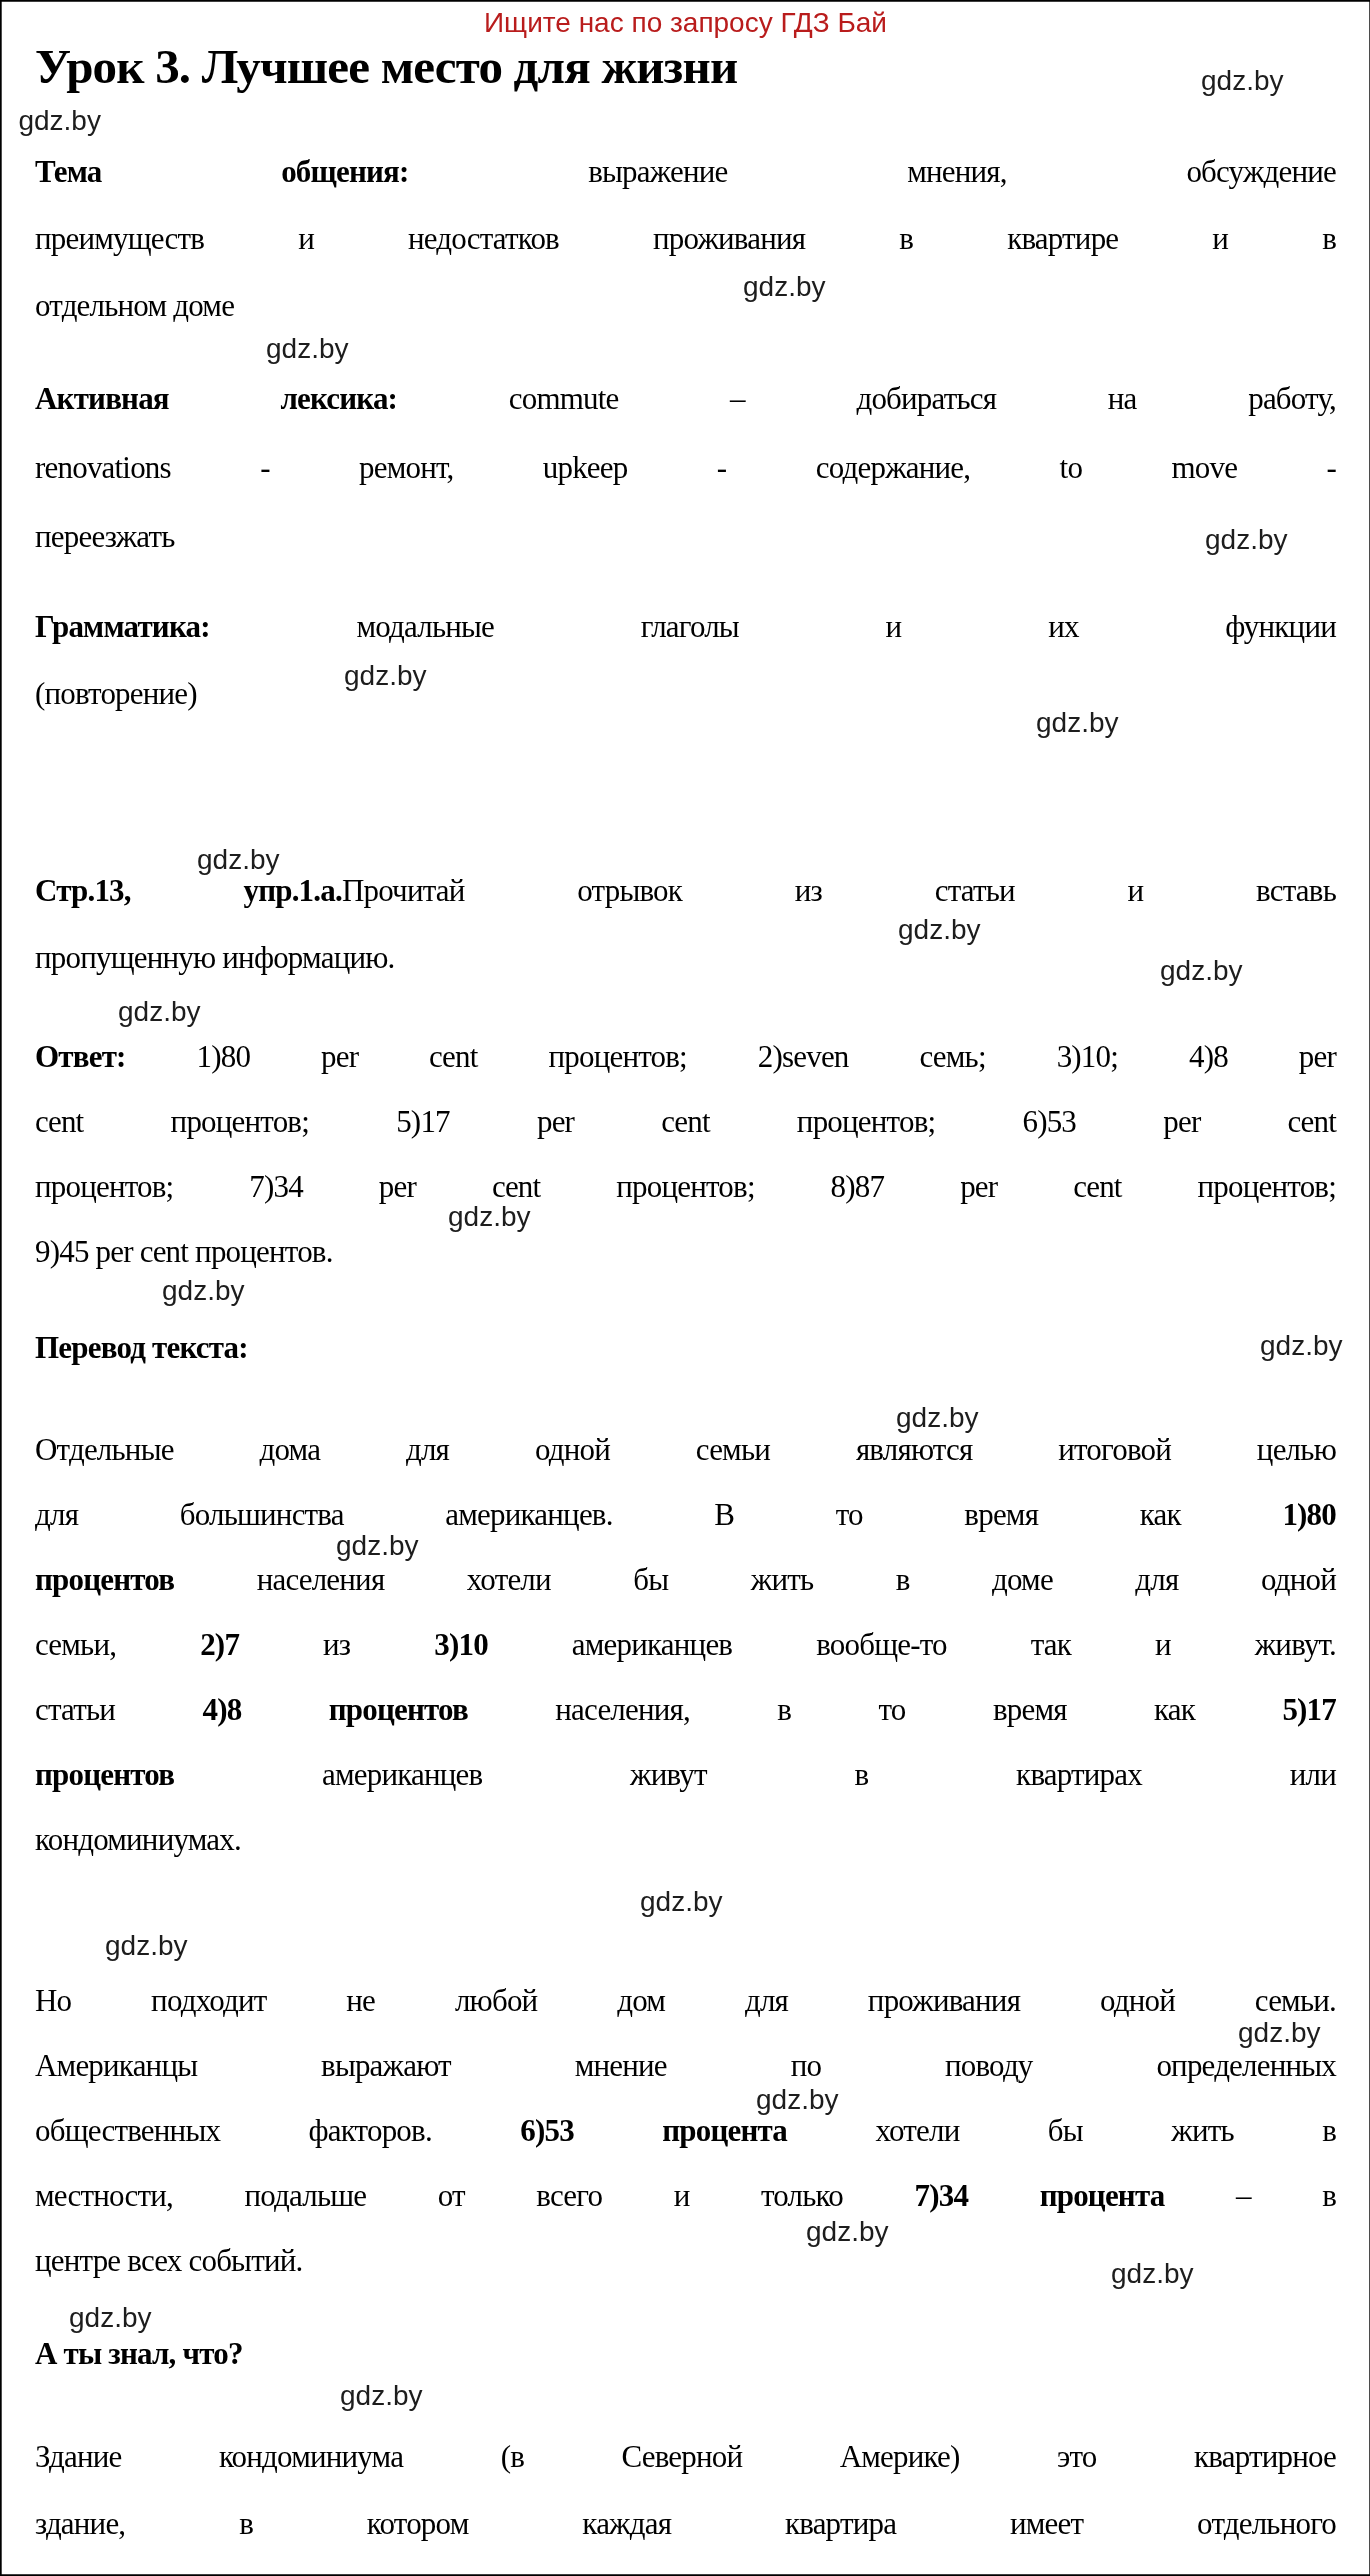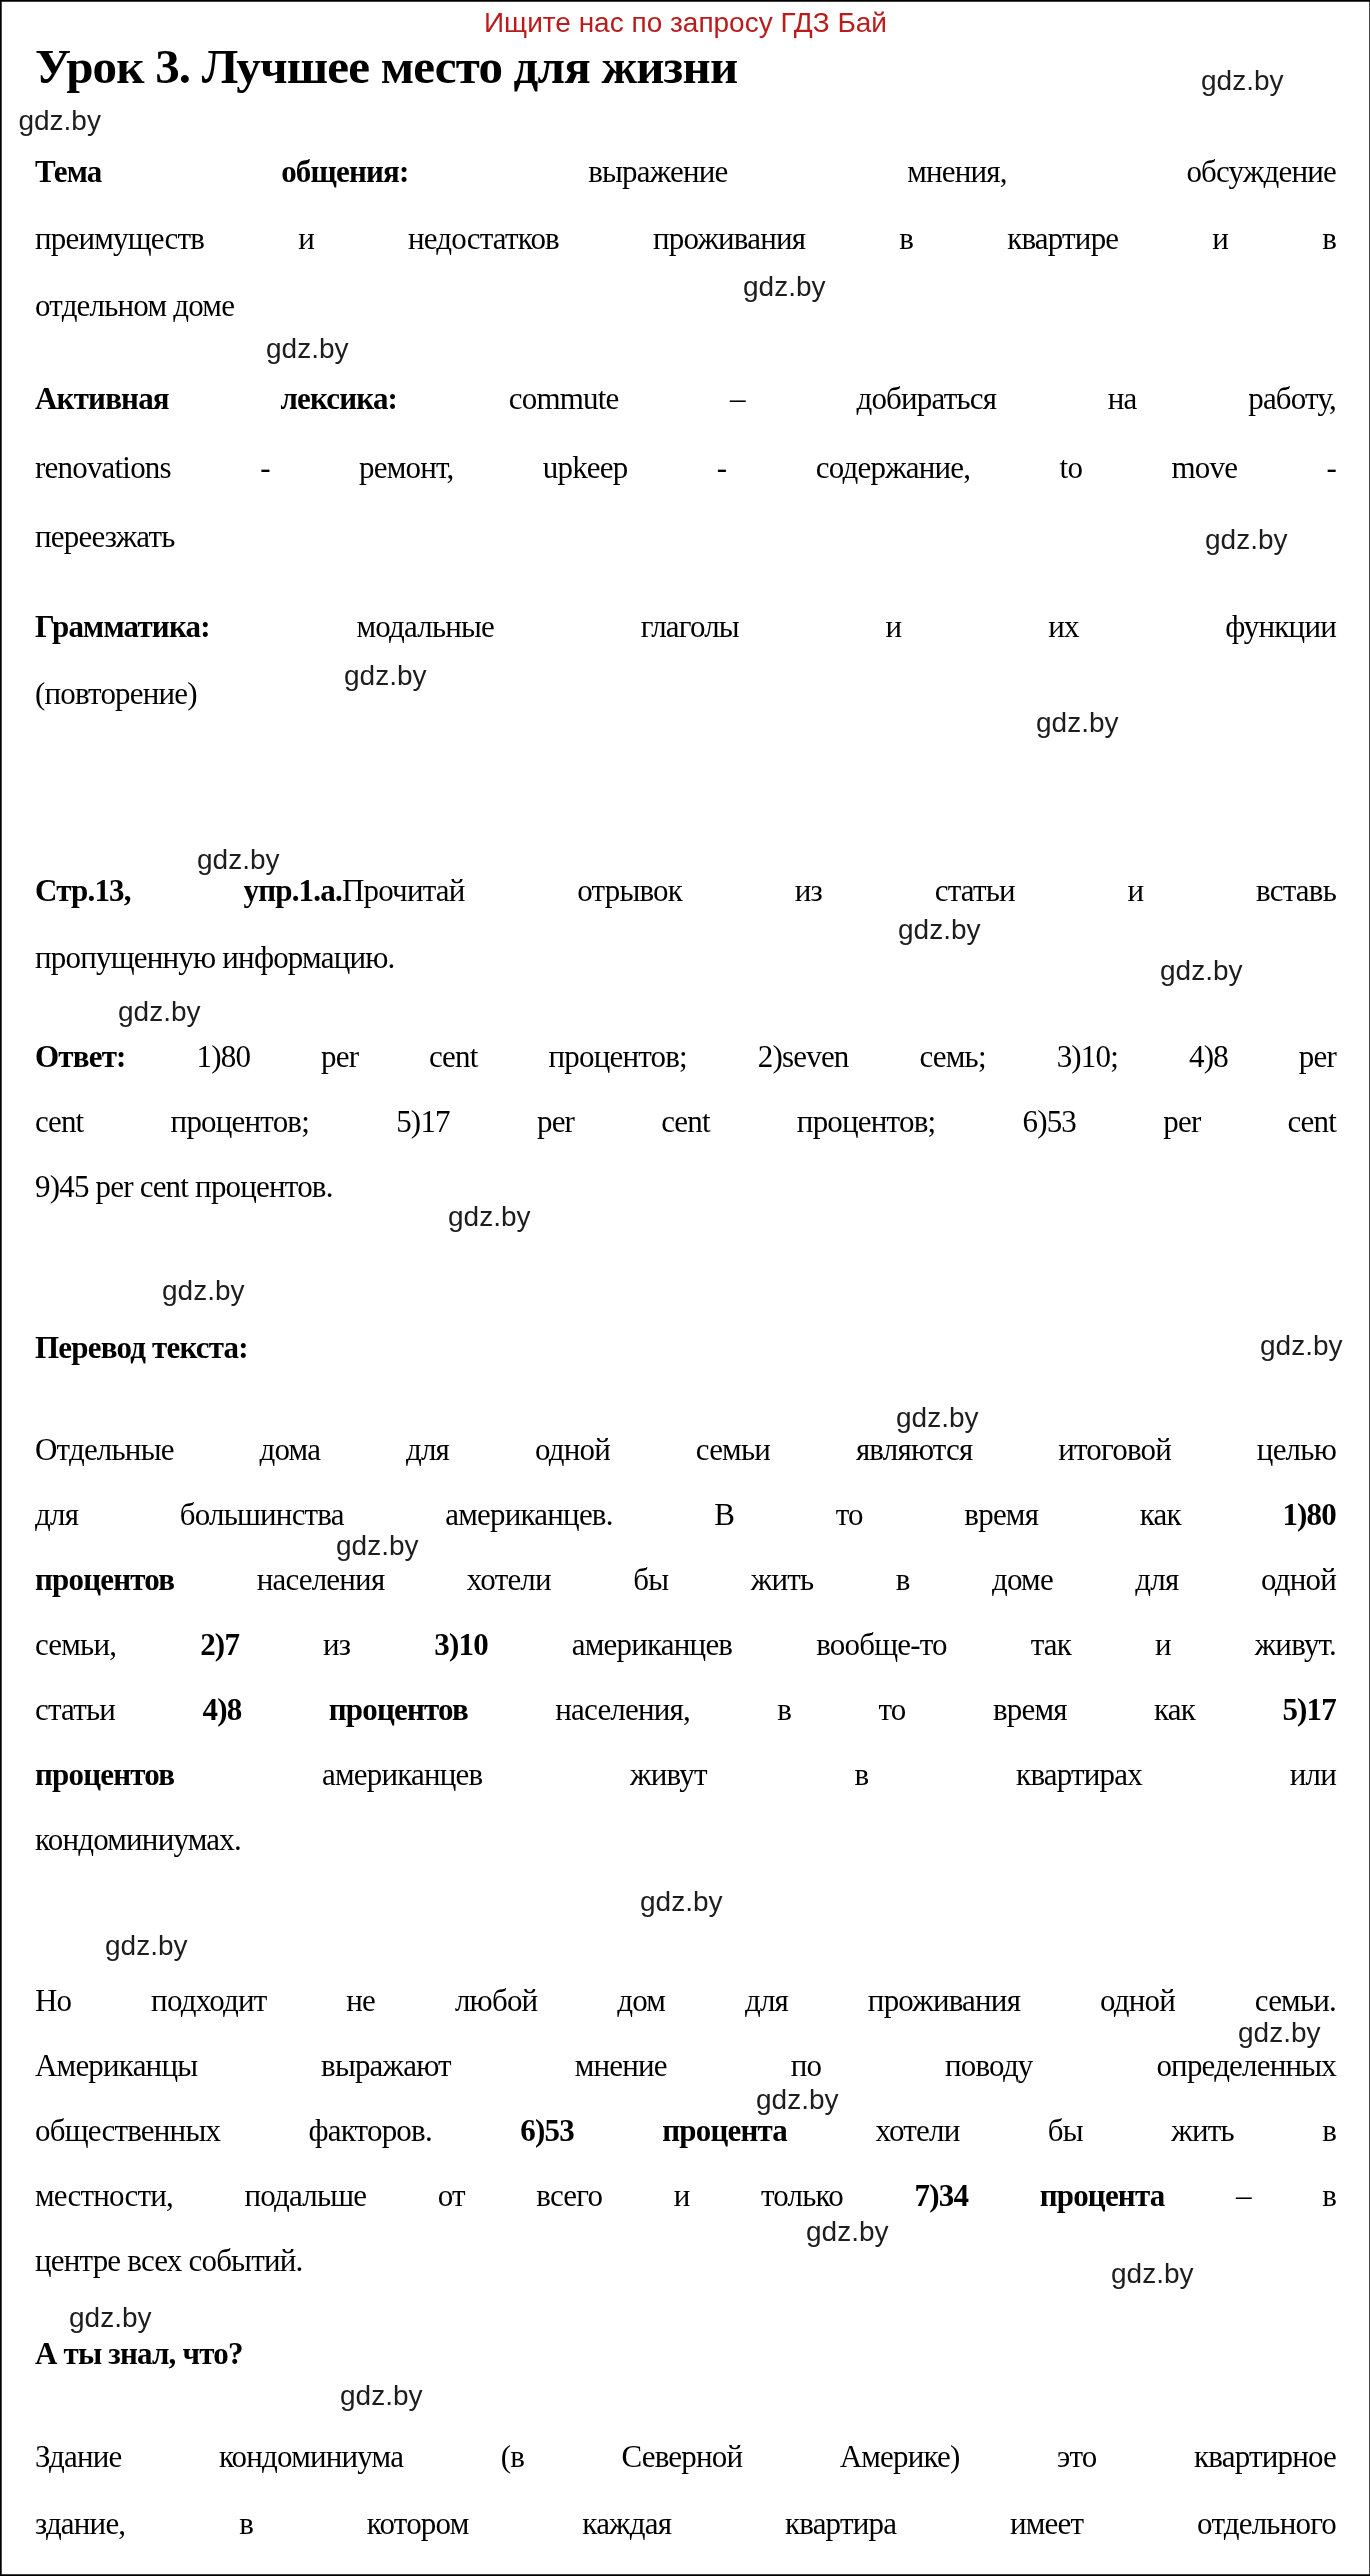--- a/index.html
+++ b/index.html
@@ -66,20 +66,21 @@
         <div class="line just"><span class="b">Грамматика:</span><span> модальные глаголы и их функции</span></div>
         <div class="line plain"><span>(повторение)</span></div>
       </div>
       <div class="block" style="top: 857px;">
         <div class="line just"><span class="b">Стр.13, упр.1.а.</span><span>Прочитай отрывок из статьи и вставь</span></div>
         <div class="line plain"><span>пропущенную информацию.</span></div>
       </div>
       <div class="block" style="top: 1024px; line-height: 65px;">
         <div class="line just"><span class="b">Ответ:</span><span> 1)80 per cent процентов; 2)seven семь; 3)10; 4)8 per</span></div>
         <div class="line just"><span>cent процентов; 5)17 per cent процентов; 6)53 per cent</span></div>
+        <div class="line just"><span>процентов; 7)34 per cent процентов; 8)87 per cent процентов;</span></div>
         <div class="line plain"><span>9)45 per cent процентов.</span></div>
       </div>
       <div class="block" style="top: 1314px;">
         <div class="line plain"><span class="b">Перевод текста:</span></div>
       </div>
       <div class="block" style="top: 1417px; line-height: 65px;">
         <div class="line just"><span>Отдельные дома для одной семьи являются итоговой целью</span></div>
         <div class="line just"><span>для большинства американцев. В то время как </span><span class="b">1)80</span></div>
         <div class="line just"><span class="b">процентов</span><span> населения хотели бы жить в доме для одной</span></div>
         <div class="line just"><span>семьи, </span><span class="b">2)7</span><span> из </span><span class="b">3)10</span><span> американцев вообще-то так и живут.</span></div>

